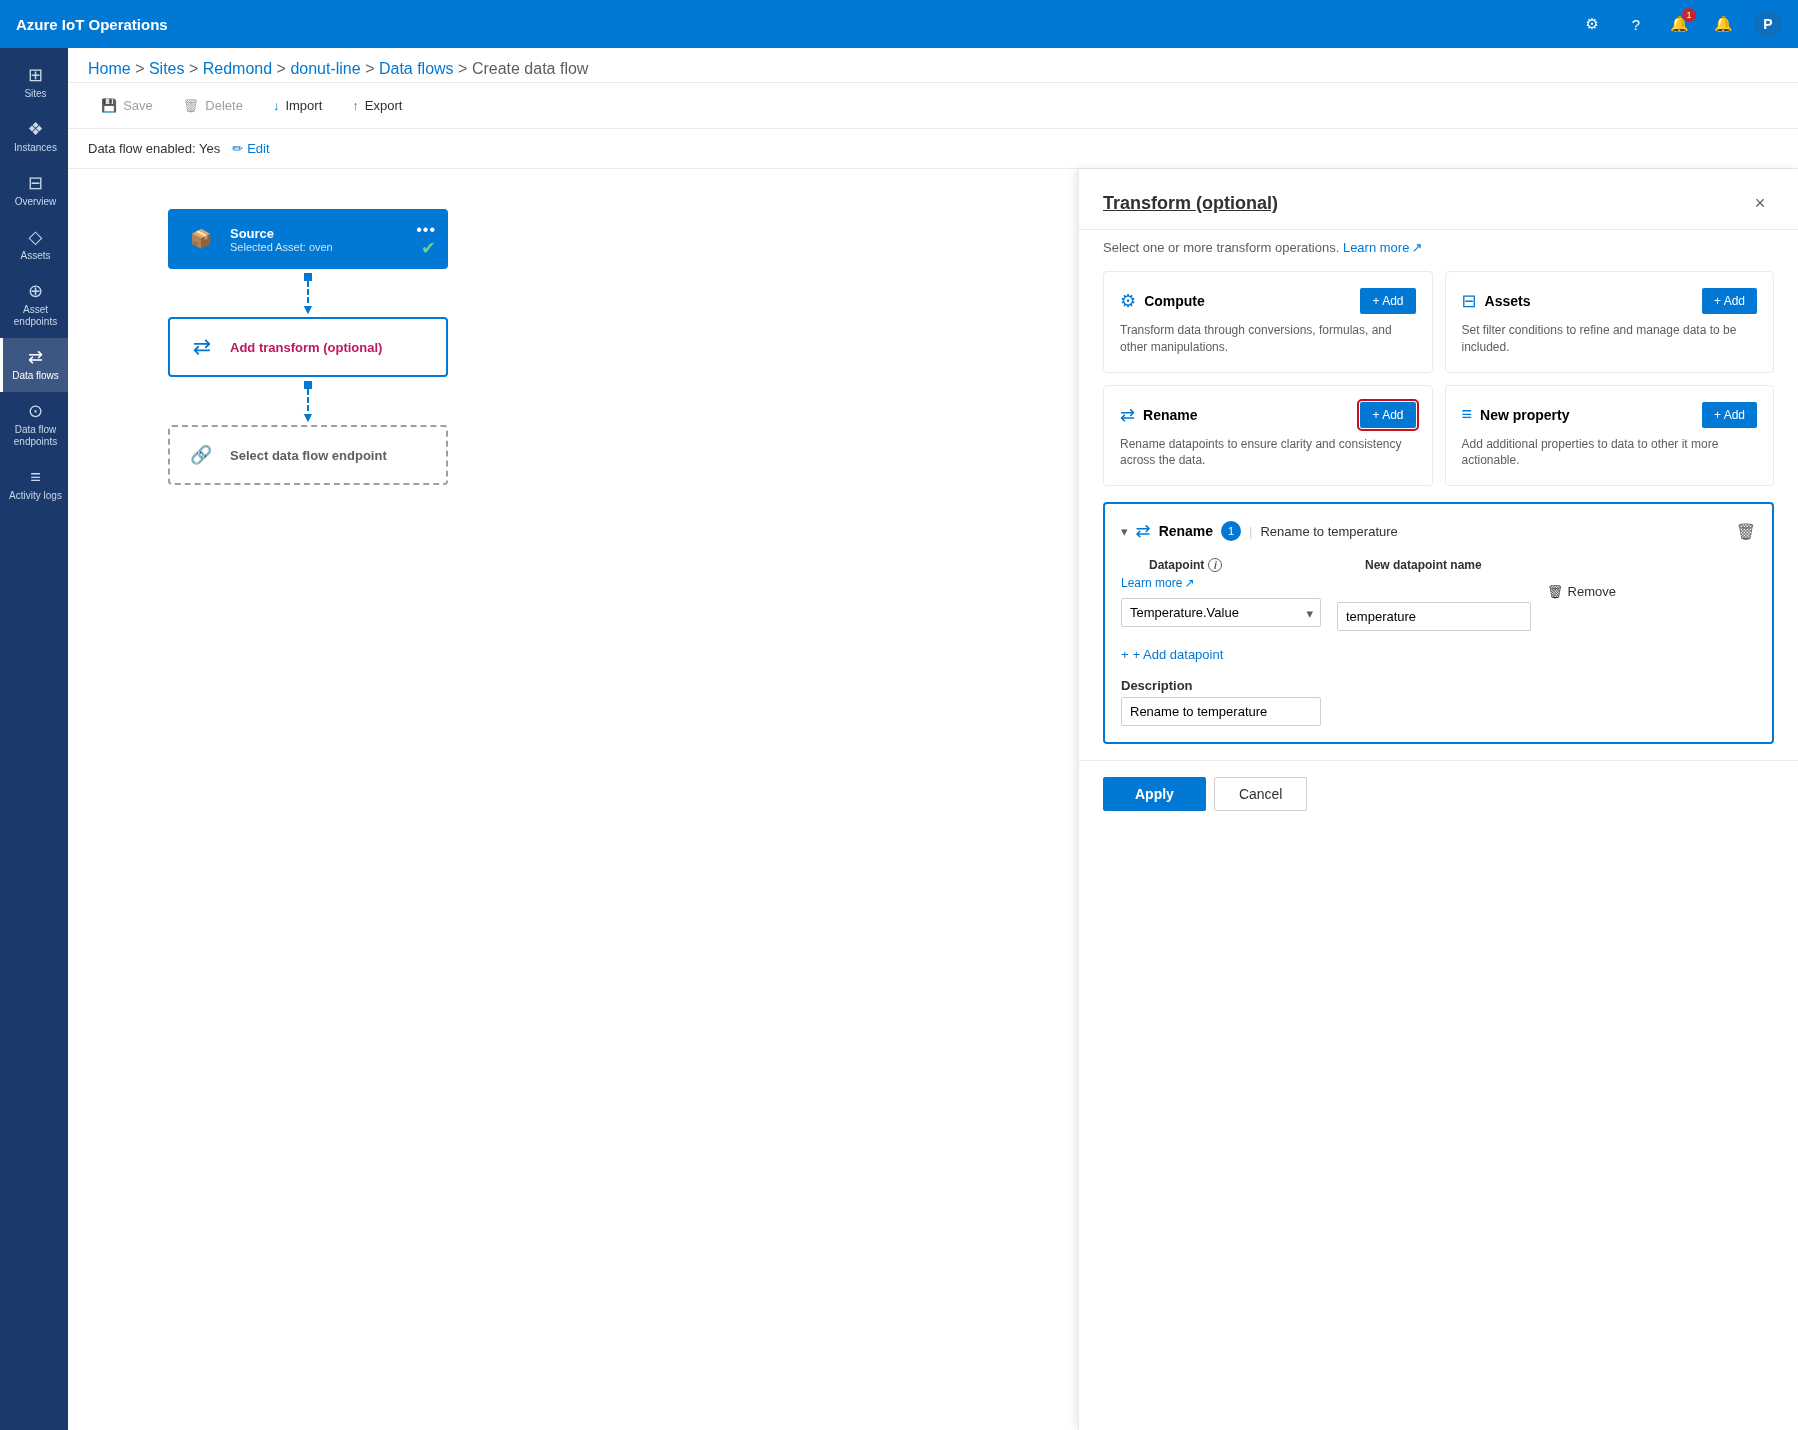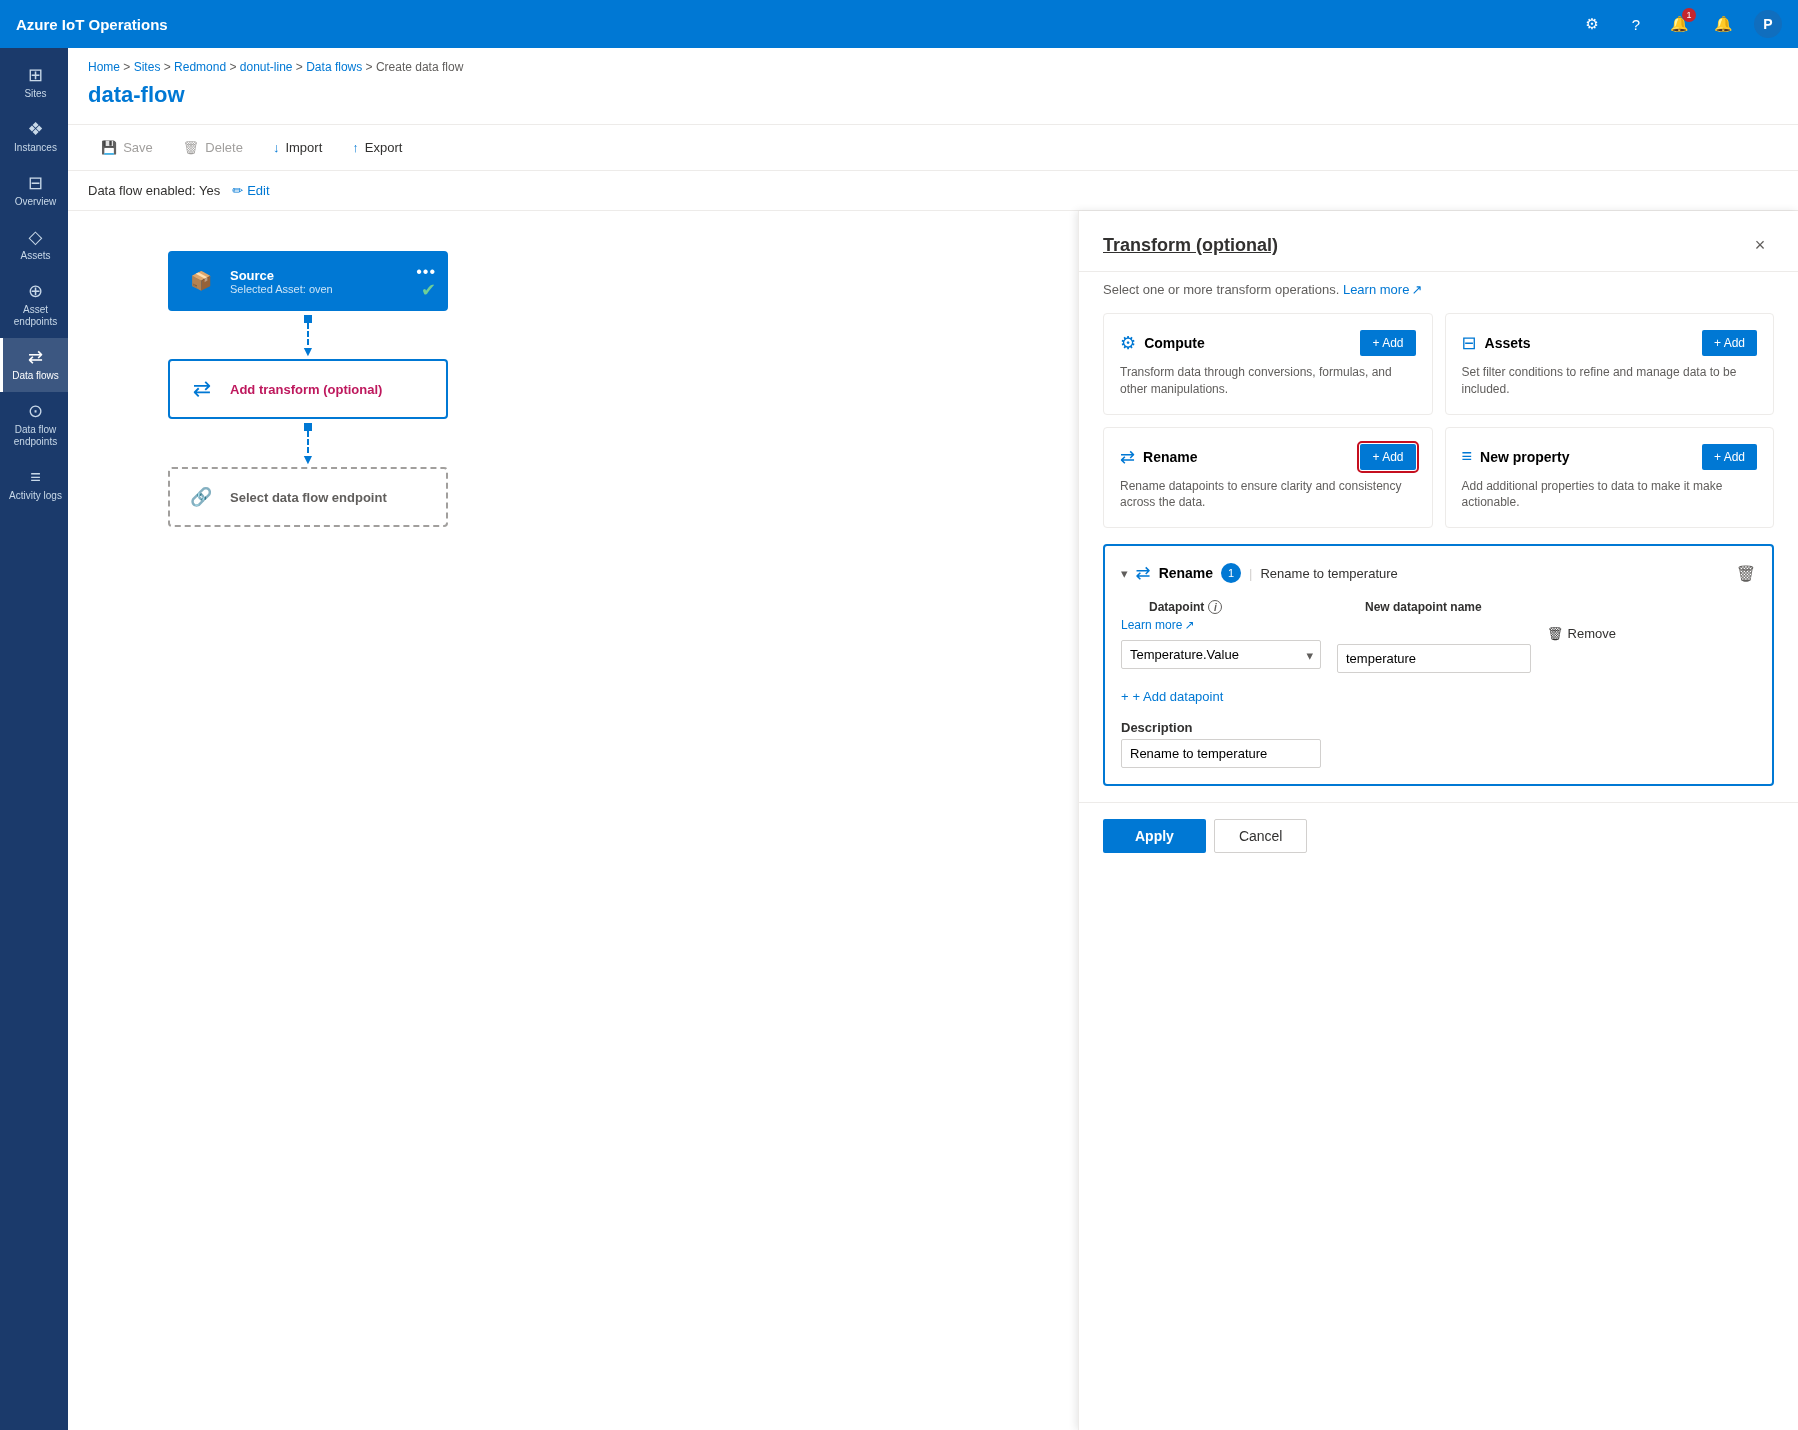--- a/index.html
+++ b/index.html
@@ -86,21 +86,21 @@
       flex: 1;
       background: white;
       overflow-y: auto;
       display: flex;
       flex-direction: column;
     }
 
     
     .breadcrumb-area {
       padding: 12px 20px 4px;
-      font-size: 12px;
+      font-size: 16px;
       color: #605e5c;
     }
     .breadcrumb-area a { color: #0078d4; text-decoration: none; }
     .breadcrumb-area span { color: #605e5c; }
 
     
     .page-title-area {
       padding: 4px 20px 16px;
     }
     .page-title {
@@ -497,23 +497,20 @@
       <span> &gt; </span>
       <a>Redmond</a>
       <span> &gt; </span>
       <a>donut-line</a>
       <span> &gt; </span>
       <a>Data flows</a>
       <span> &gt; </span>
       <span>Create data flow</span>
     </div>
 
-    <div class="page-title-area">
-      <h1 class="page-title">data-flow</h1>
-    </div>
 
     <div class="toolbar">
       <button class="toolbar-btn disabled">
         <span>💾</span>
         <span>Save</span>
       </button>
       <button class="toolbar-btn disabled">
         <span>🗑</span>
         <span>Delete</span>
       </button>
@@ -633,21 +630,21 @@
           </div>
 
           <div class="op-card">
             <div class="op-card-header">
               <div class="op-card-title-row">
                 <span class="op-card-icon">≡</span>
                 <span class="op-card-title">New property</span>
               </div>
               <button class="add-btn">+ Add</button>
             </div>
-            <p class="op-card-desc">Add additional properties to data to make it make actionable.</p>
+            <p class="op-card-desc">Add additional properties to data to other it more actionable.</p>
           </div>
 
         </div>
 
         <div class="rename-section">
           <div class="rename-section-header">
             <span class="rename-chevron">▾</span>
             <span class="rename-icon">⇄</span>
             <span class="rename-title">Rename</span>
             <span class="rename-badge">1</span>

